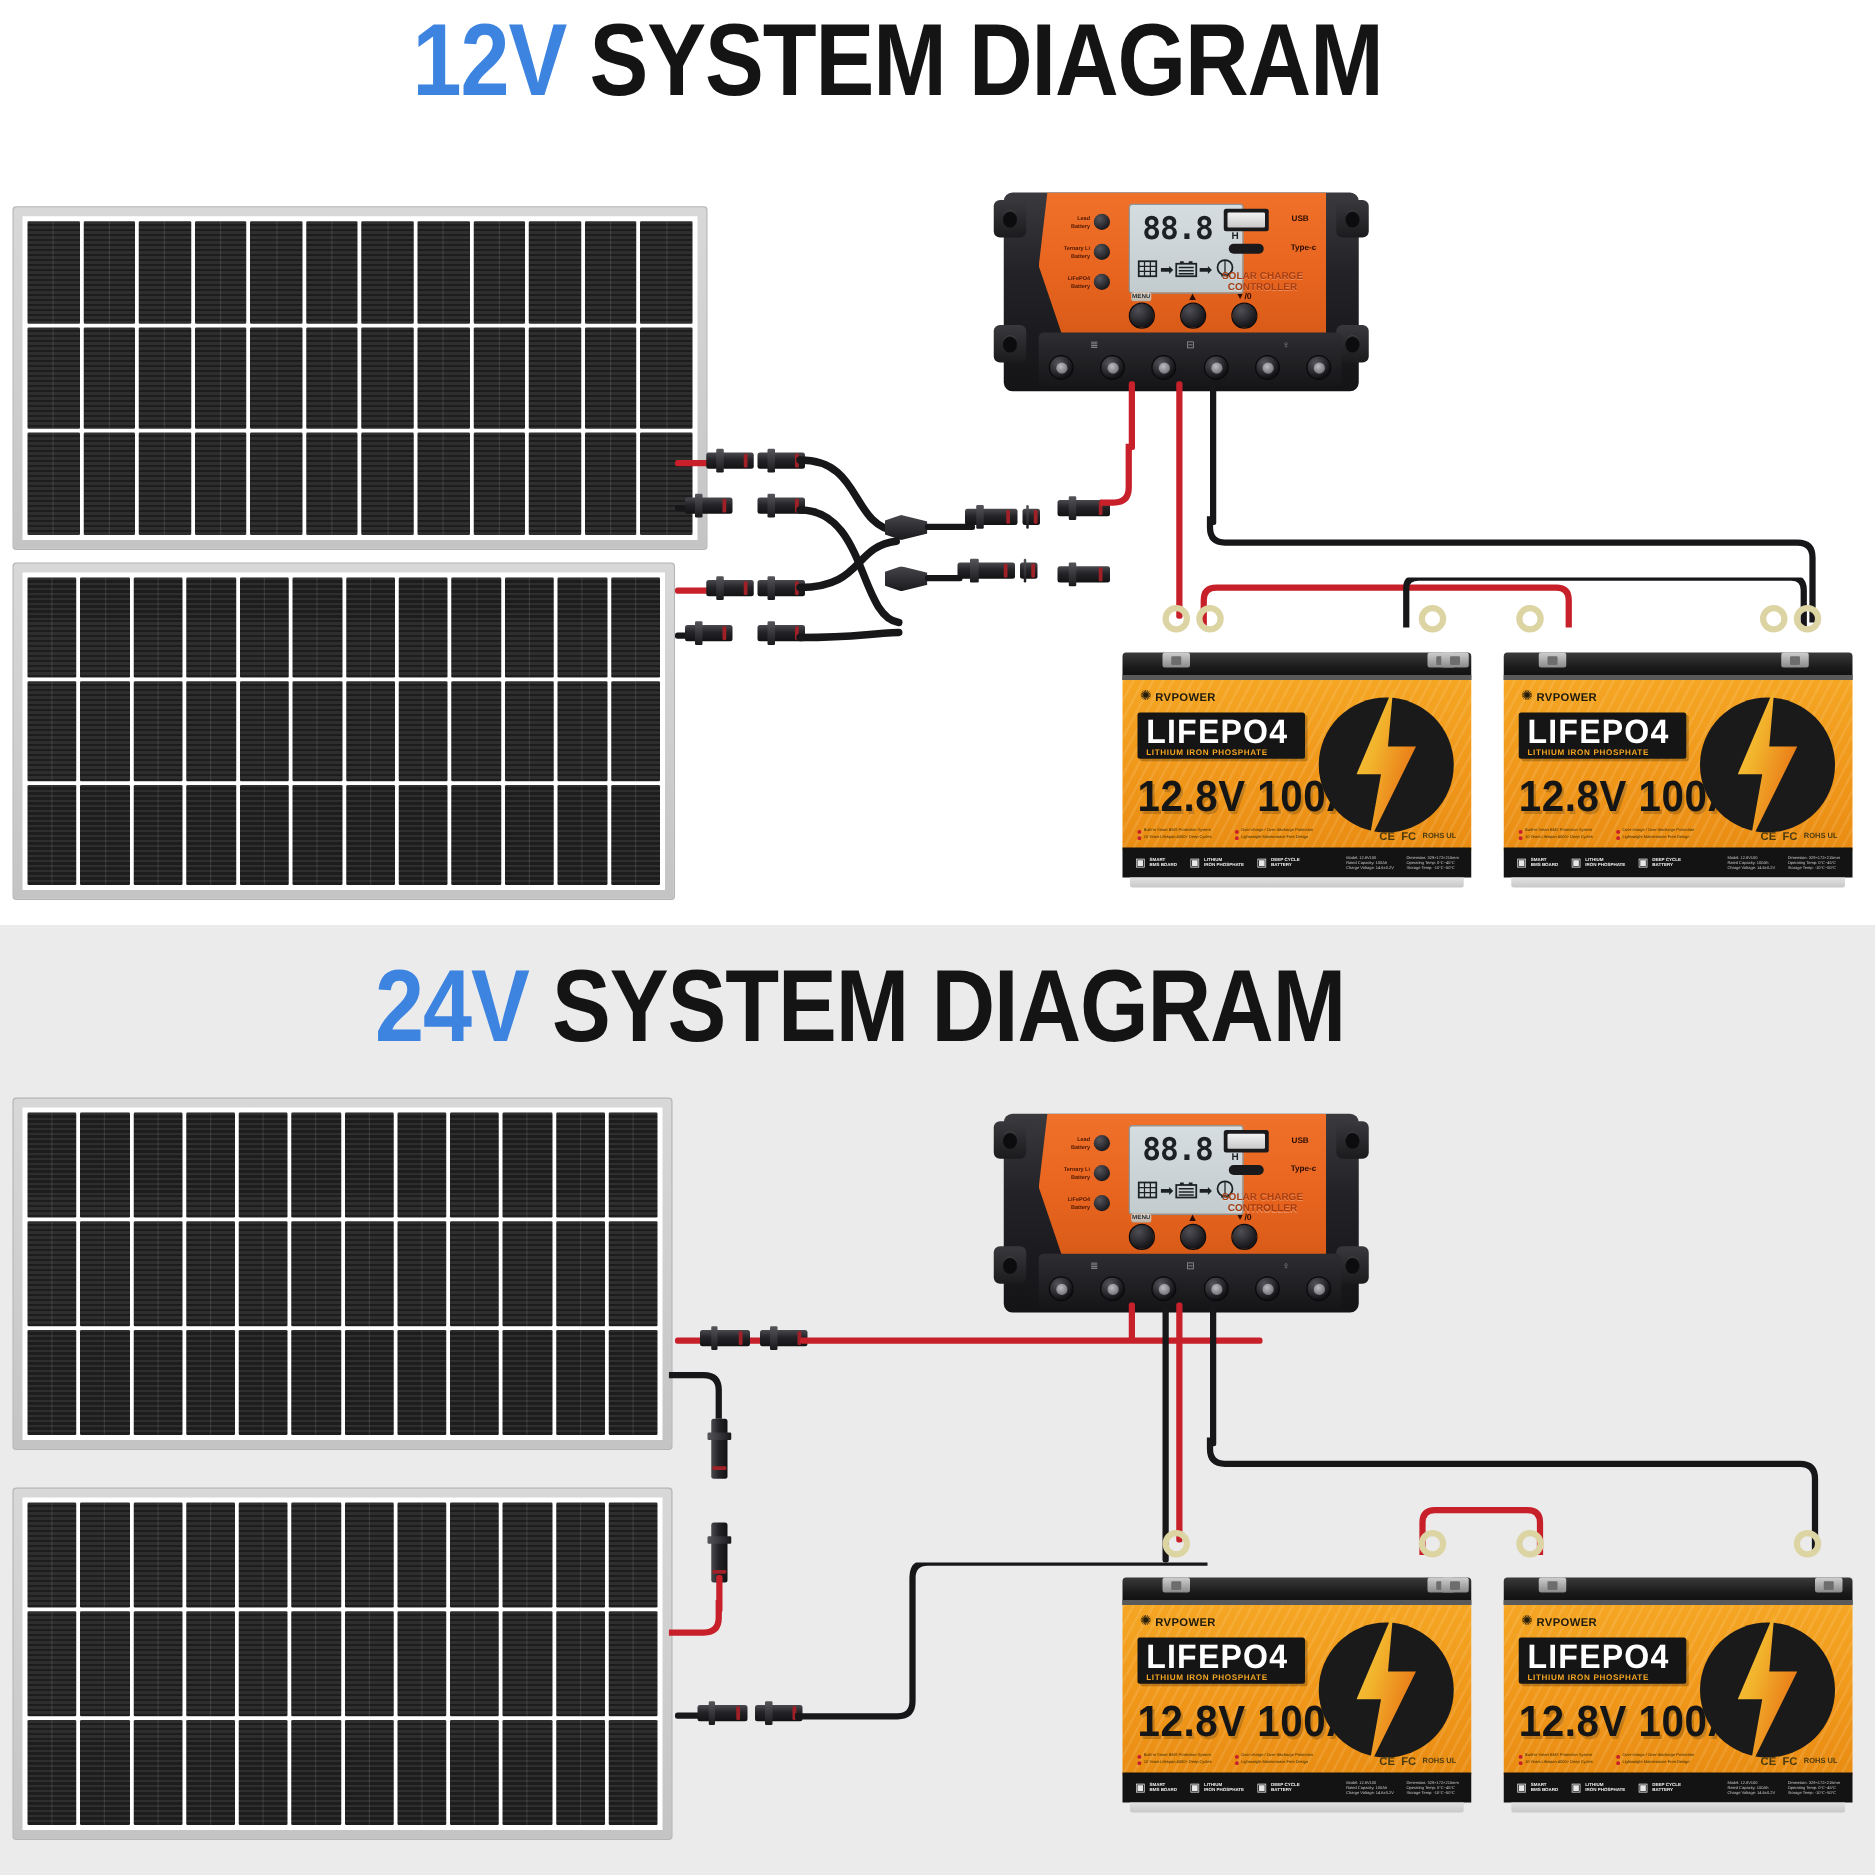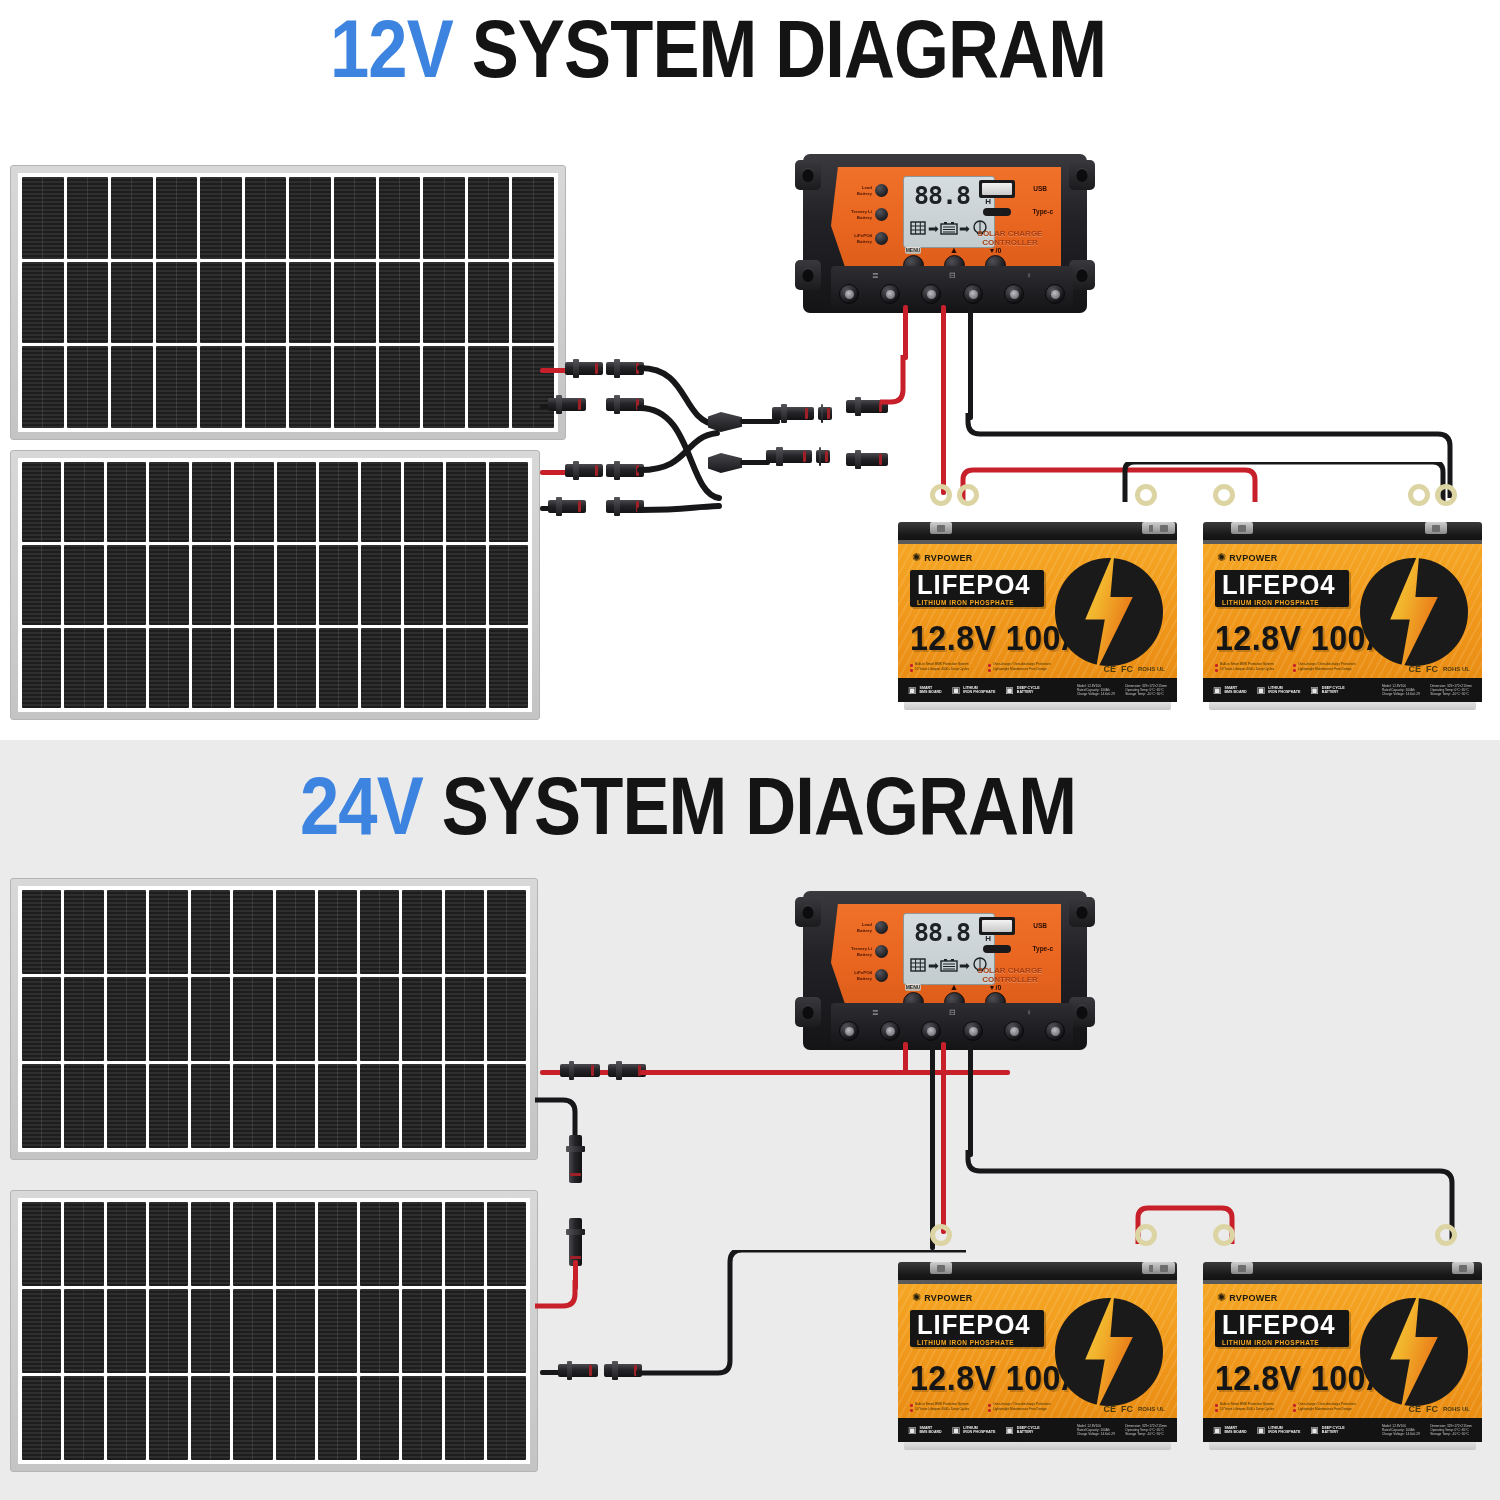--- a/index.html
+++ b/index.html
@@ -126,21 +126,21 @@
     background:linear-gradient(180deg,#39393d,#1b1b1e);
     border-radius:5px;
   }
   .ctrl-ear::after {
     content:""; position:absolute; left:7px; top:8px;
     width:12px; height:14px; border-radius:50%;
     background:#0c0c0e;
     box-shadow:inset 0 1px 1px rgba(255,255,255,.25);
   }
   .ctrl-face {
-    position:absolute; left:36px; top:19px; width:230px; height:113px;
+    position:absolute; left:36px; top:6px; width:230px; height:113px;
     background:linear-gradient(180deg,#f0712a 0%,#e8651f 55%,#d95b18 100%);
     clip-path:polygon(3% 0%,100% 0%,100% 100%,8% 100%,0% 52%);
   }
   .lcd {
     position:absolute; left:72px; top:9px; width:92px; height:72px;
     background:linear-gradient(180deg,#d6dde0,#c2cbce);
     border:1px solid #8d9699;
     border-radius:3px;
   }
   .lcd-digits {

